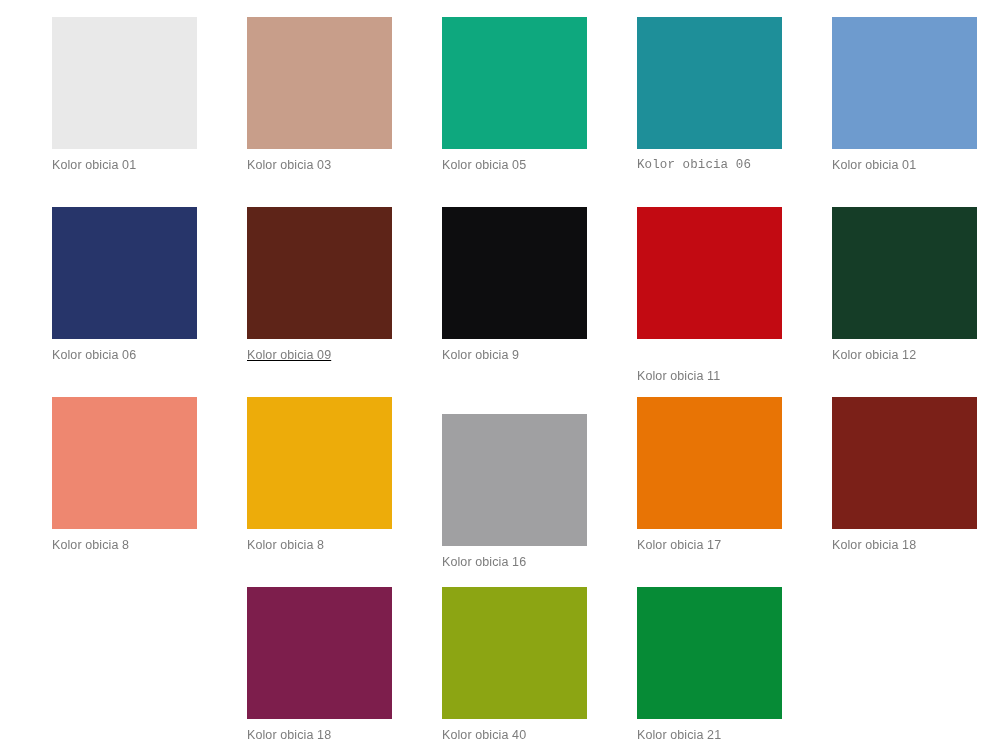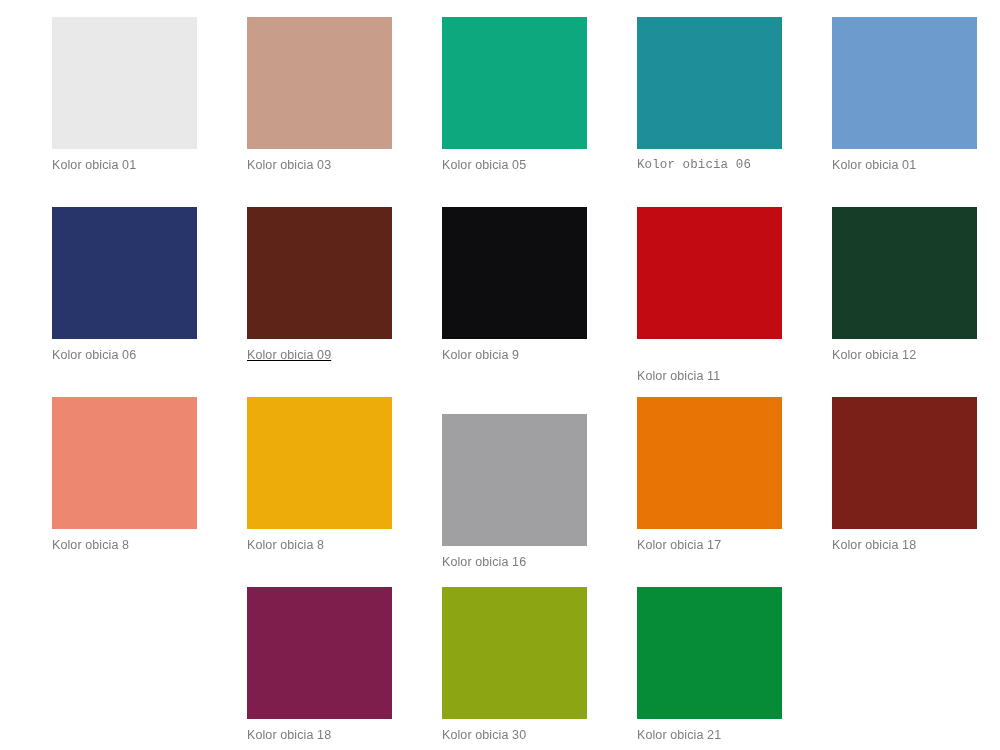--- a/index.html
+++ b/index.html
@@ -115,19 +115,19 @@
     <div class="swatch-cell" style="grid-area: 3 / 5;">
       <div class="swatch-chip" style="background-color: rgb(123, 32, 24);"></div>
       <div class="swatch-label">Kolor obicia 18</div>
     </div>
     <div class="swatch-cell" style="grid-area: 4 / 2;">
       <div class="swatch-chip" style="background-color: rgb(125, 30, 76);"></div>
       <div class="swatch-label">Kolor obicia 18</div>
     </div>
     <div class="swatch-cell" style="grid-area: 4 / 3;">
       <div class="swatch-chip" style="background-color: rgb(140, 165, 19);"></div>
-      <div class="swatch-label">Kolor obicia 30</div>
+      <div class="swatch-label">Kolor obicia 40</div>
     </div>
     <div class="swatch-cell" style="grid-area: 4 / 4;">
       <div class="swatch-chip" style="background-color: rgb(6, 139, 54);"></div>
       <div class="swatch-label">Kolor obicia 21</div>
     </div>
   </div>
 
 </body></html>

